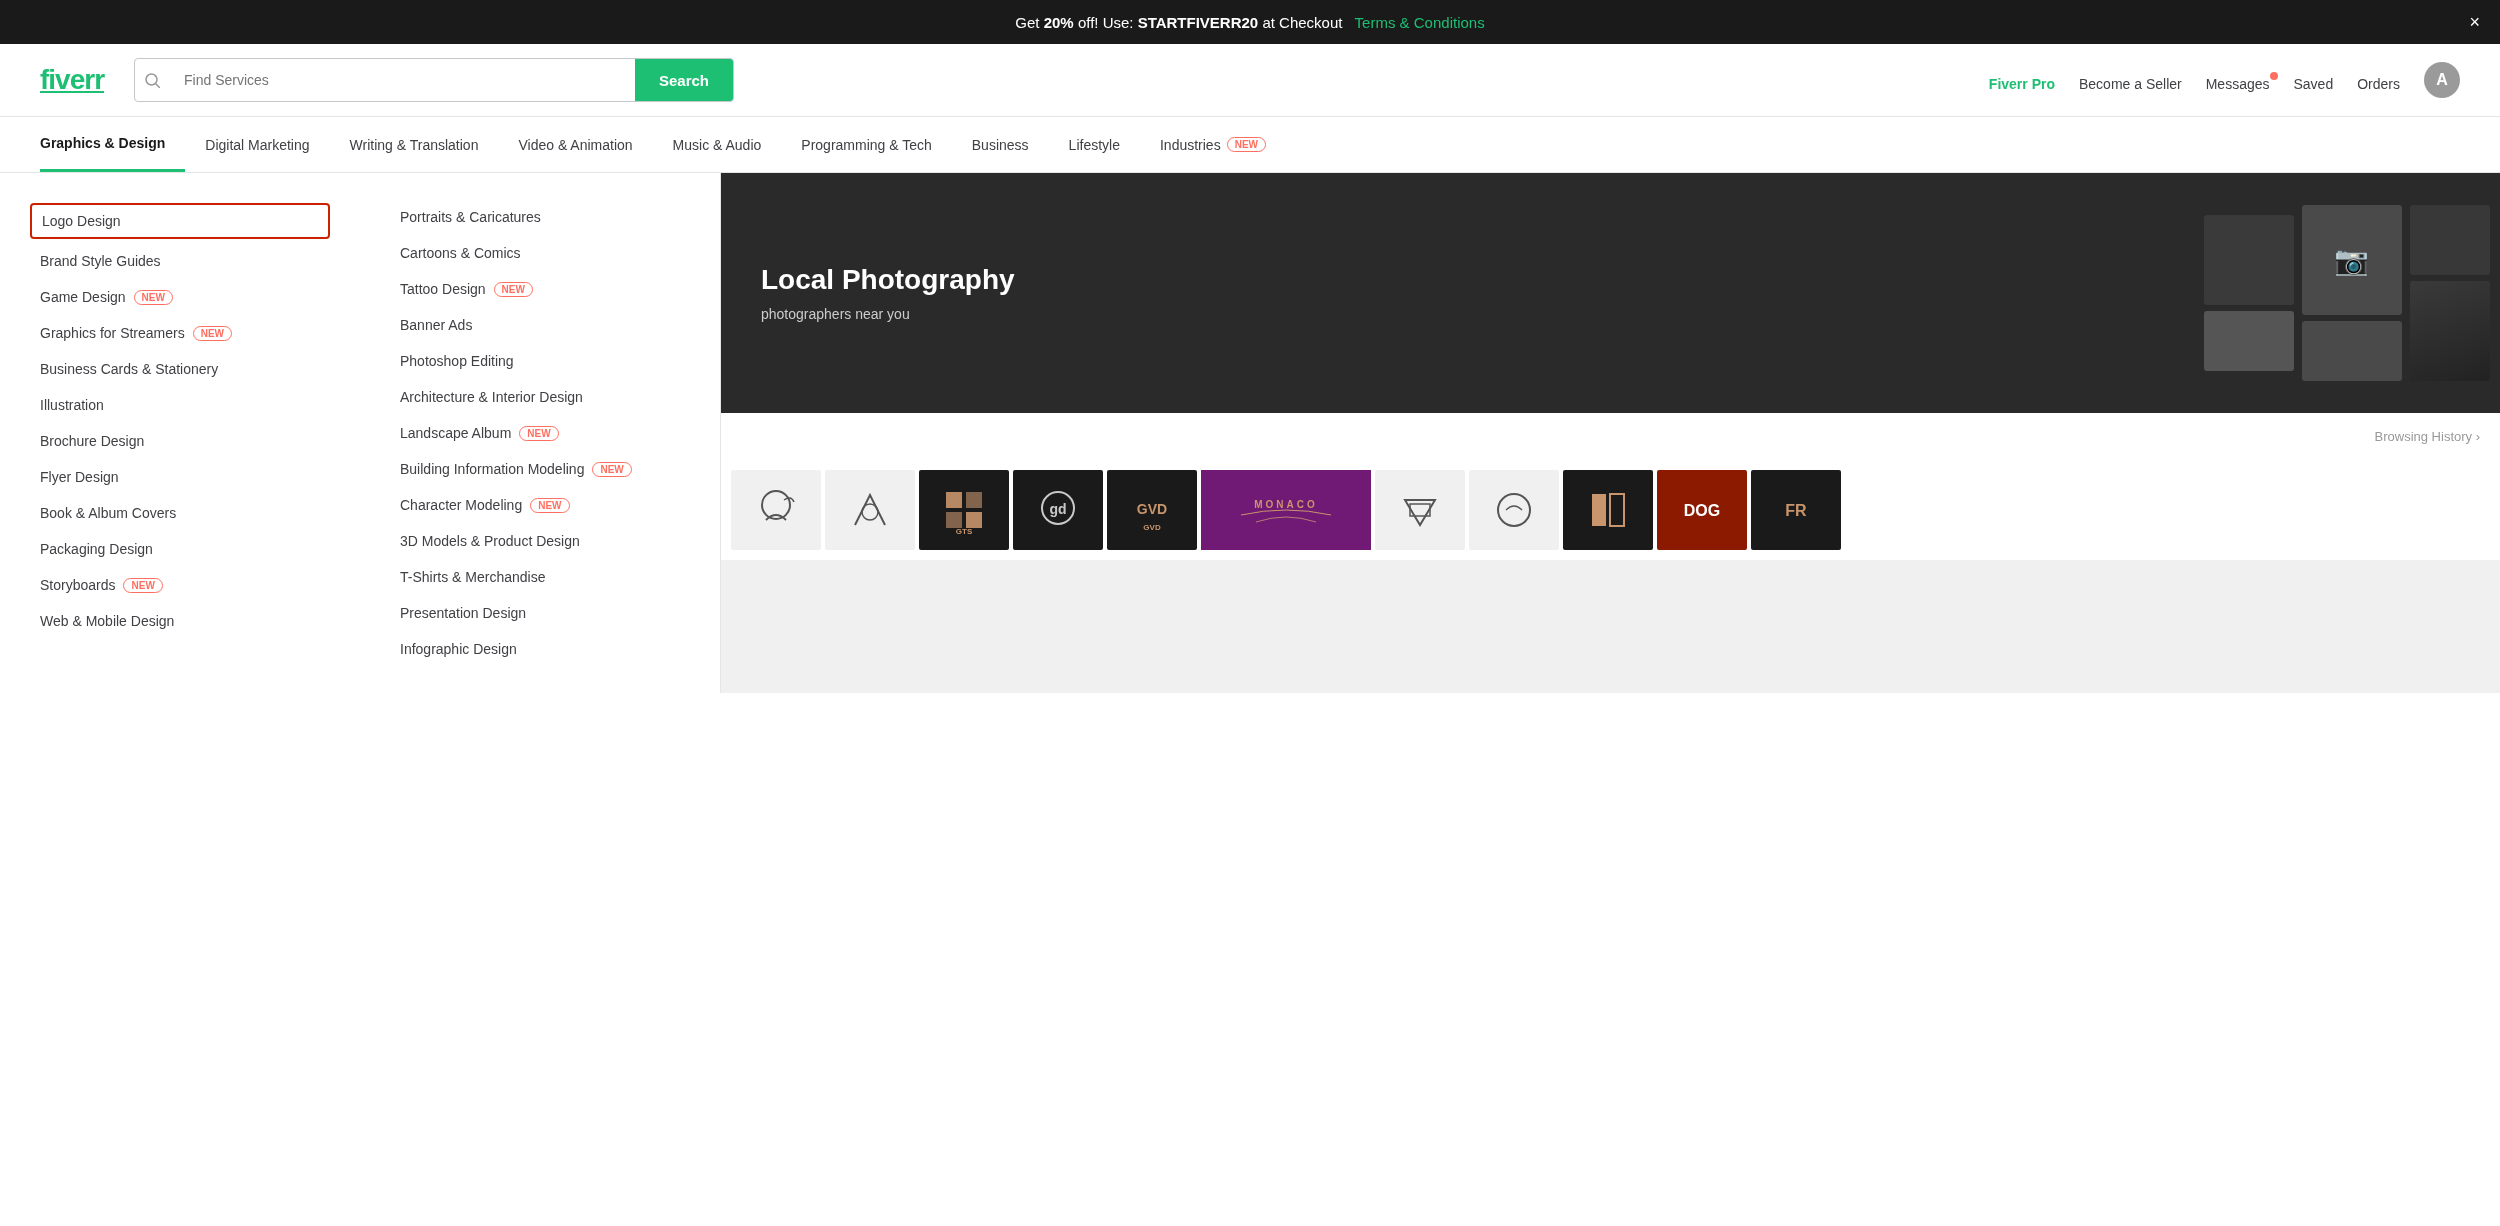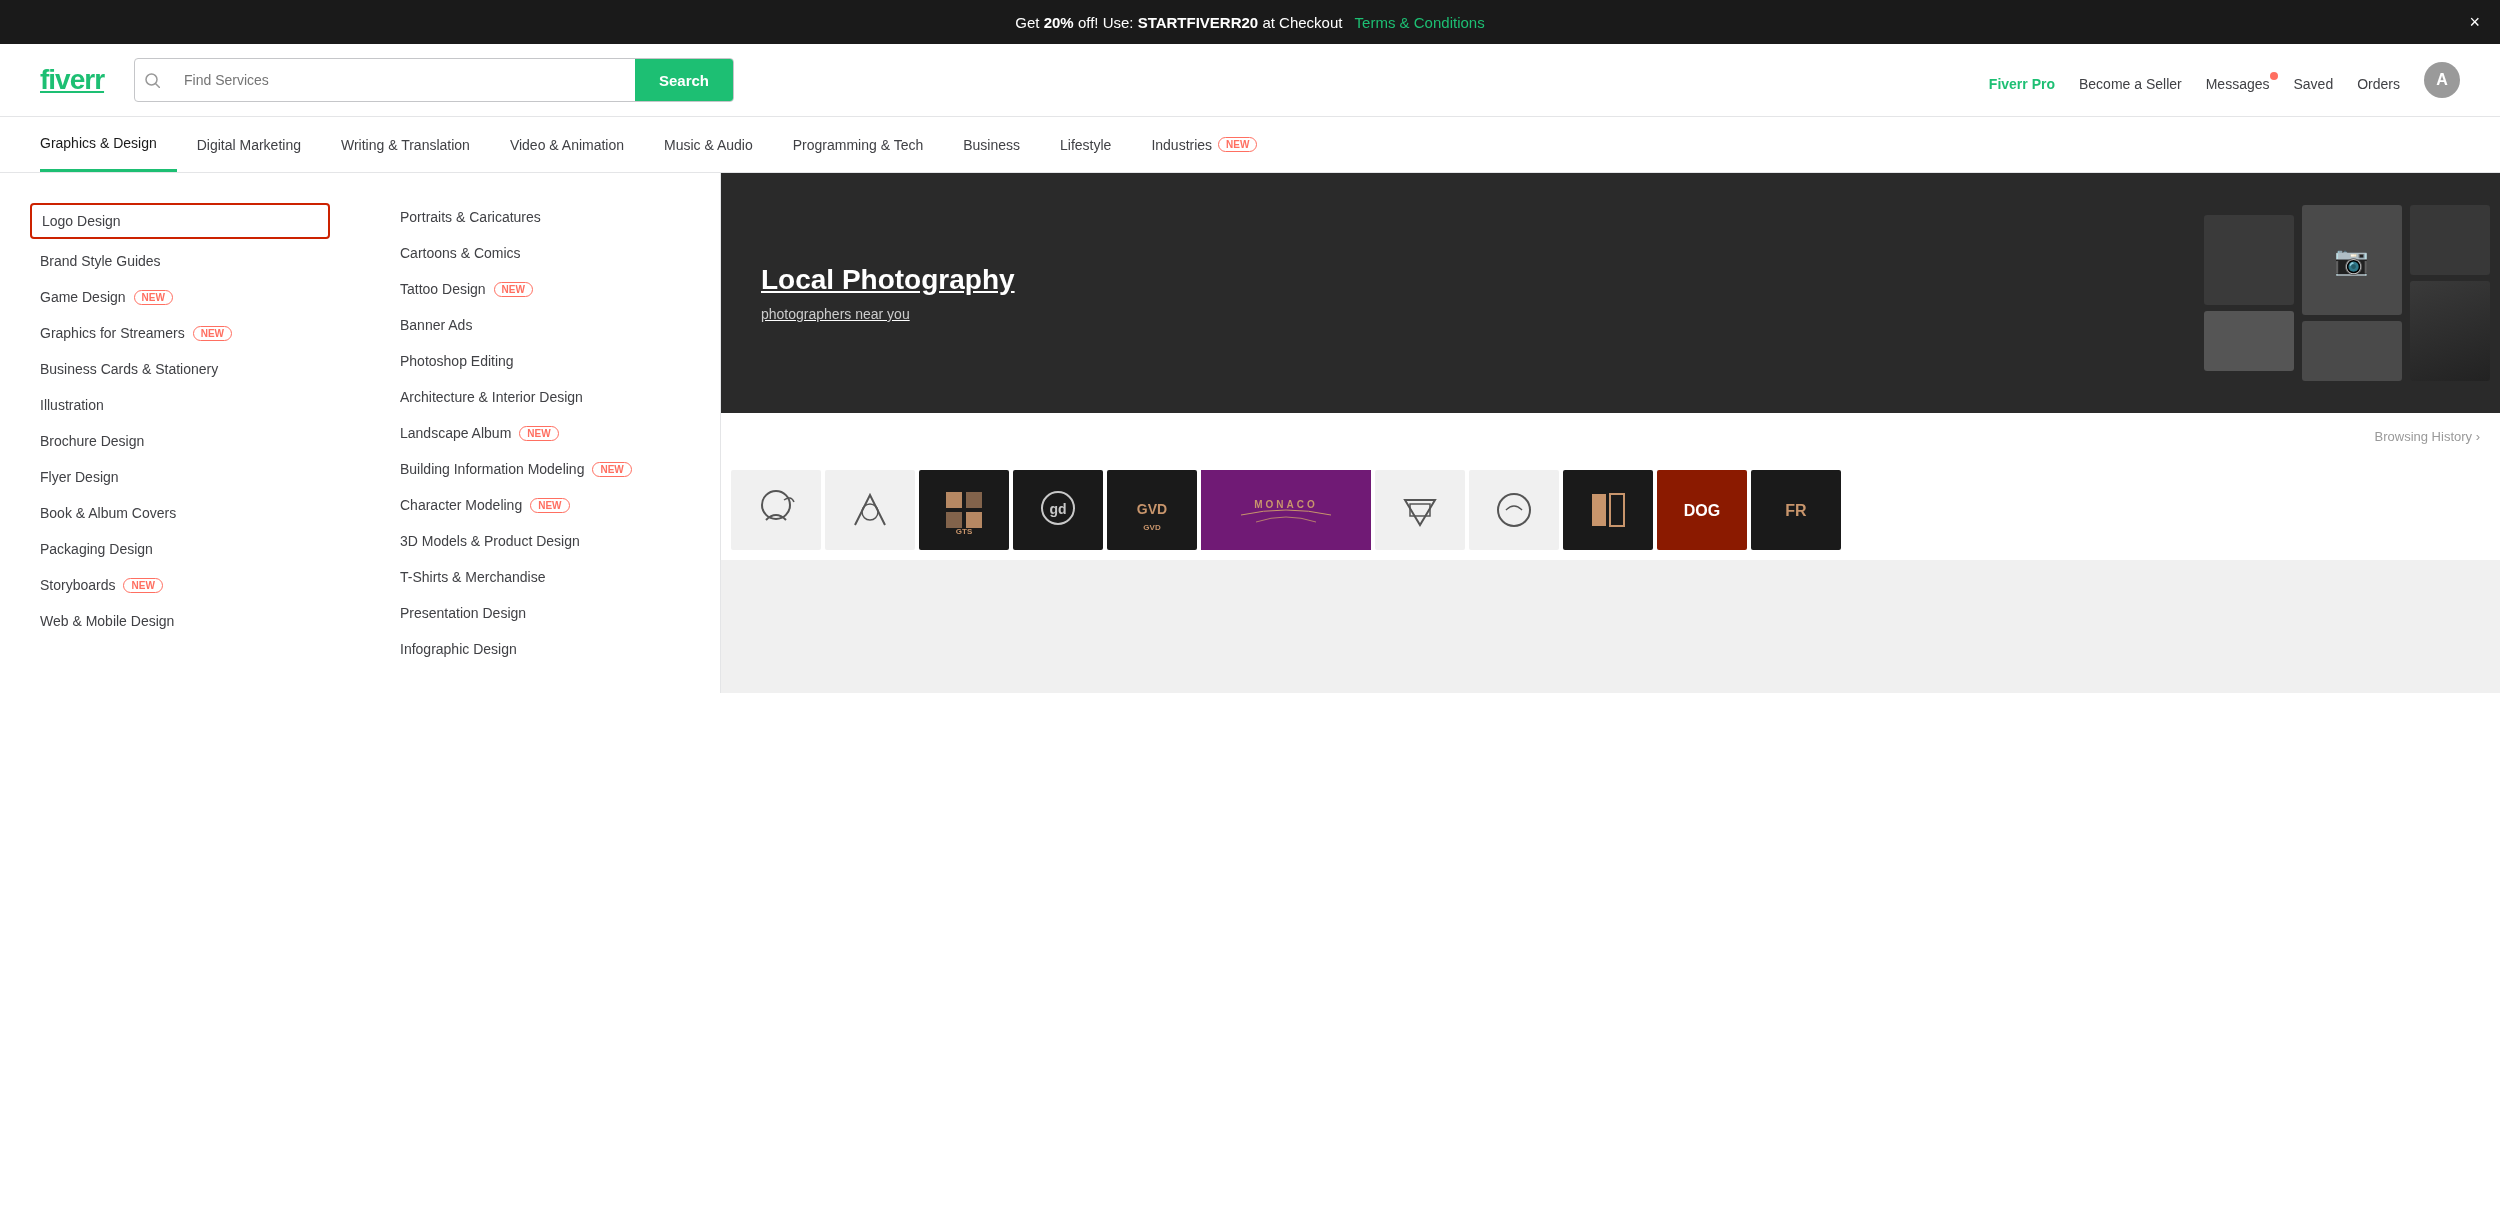--- a/index.html
+++ b/index.html
@@ -203,21 +203,21 @@
     
     .promo-banner {
       background: #2a2a2a;
       padding: 30px 40px;
       color: #fff;
       min-height: 240px;
       position: relative;
       display: flex;
       align-items: center;
     }
-    .promo-banner-text { max-width: 340px; text-decoration: underline; }
+    .promo-banner-text { max-width: 340px; }
     .promo-banner h2 { font-size: 28px; font-weight: 700; margin-bottom: 10px; }
     .promo-banner p { font-size: 14px; color: #ccc; }
     .promo-photos {
       position: absolute;
       right: 0;
       top: 0;
       bottom: 0;
       width: 55%;
       display: flex;
       align-items: center;
@@ -306,21 +306,21 @@
       <span>Messages</span>
       <span class="badge"></span>
     </span>
     <span class="nav-item">Saved</span>
     <span class="nav-item">Orders</span>
     <div class="avatar">A</div>
   </div>
 </div>
 
 <div class="cat-nav" id="cat-nav">
-<div class="cat-nav-item" style="border-bottom: 3px solid rgb(29, 191, 115); font-weight: 400; color: rgb(26, 26, 26);">
+<div class="cat-nav-item" style="border-bottom: 3px solid rgb(29, 191, 115); font-weight: 700; color: rgb(26, 26, 26);">
       <span>Graphics &amp; Design</span>
     </div>
     <div class="cat-nav-item">
       <span>Digital Marketing</span>
     </div>
     <div class="cat-nav-item">
       <span>Writing &amp; Translation</span>
     </div>
     <div class="cat-nav-item">
       <span>Video &amp; Animation</span>

